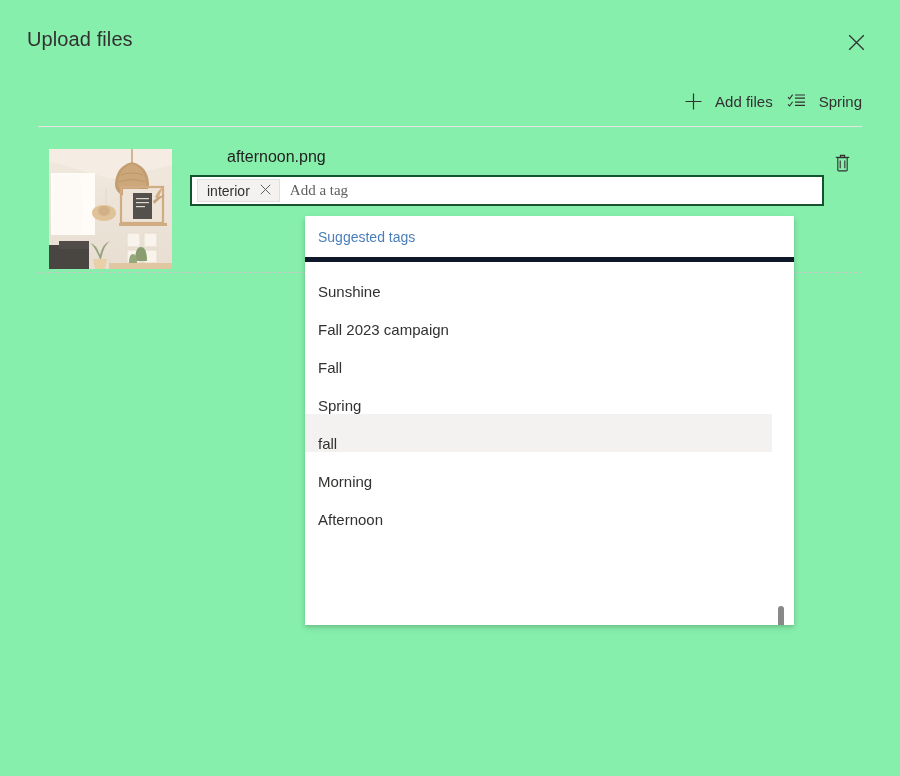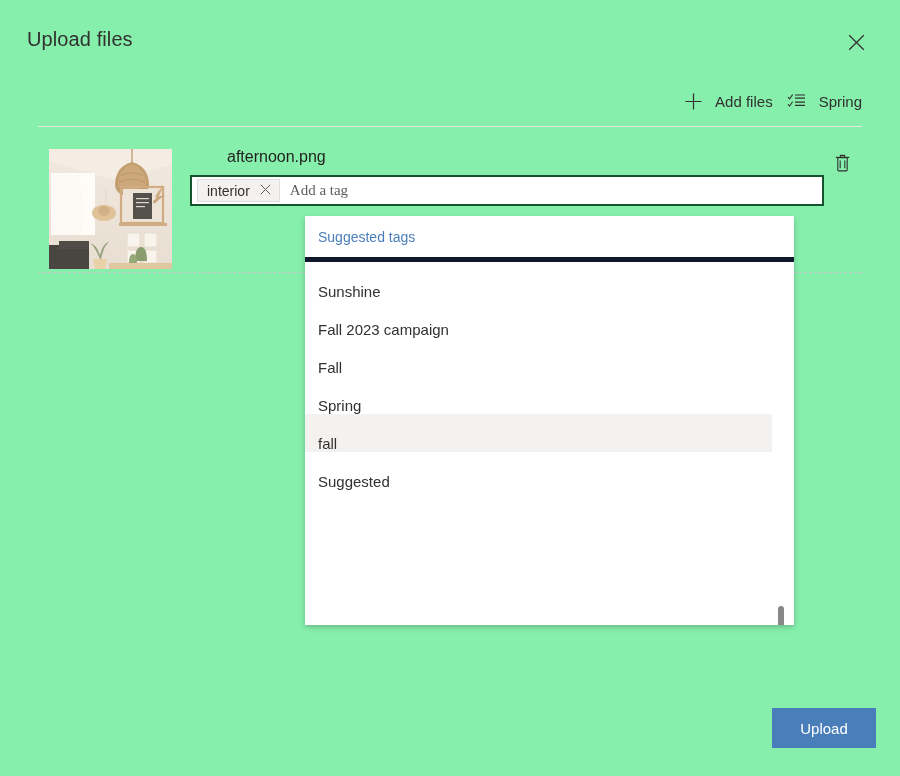--- a/index.html
+++ b/index.html
@@ -383,26 +383,26 @@
       <div class="suggestion-item">
           <span>Fall</span>
         </div>
       <div class="suggestion-item">
           <span>Spring</span>
         </div>
       <div class="suggestion-item is-highlighted">
           <span>fall</span>
         </div>
       <div class="suggestion-item">
-          <span>Suggested</span>
+          <span>Morning</span>
+        </div>
+      <div class="suggestion-item">
+          <span>Afternoon</span>
         </div>
 
       <div id="suggestions-scrollbar">
         <div id="suggestions-scroll-thumb"></div>
       </div>
     </div>
   </div>
 
-  <div id="footer">
-    <button id="upload-button">Upload</button>
-  </div>
 
 </div>
 
 </body></html>

